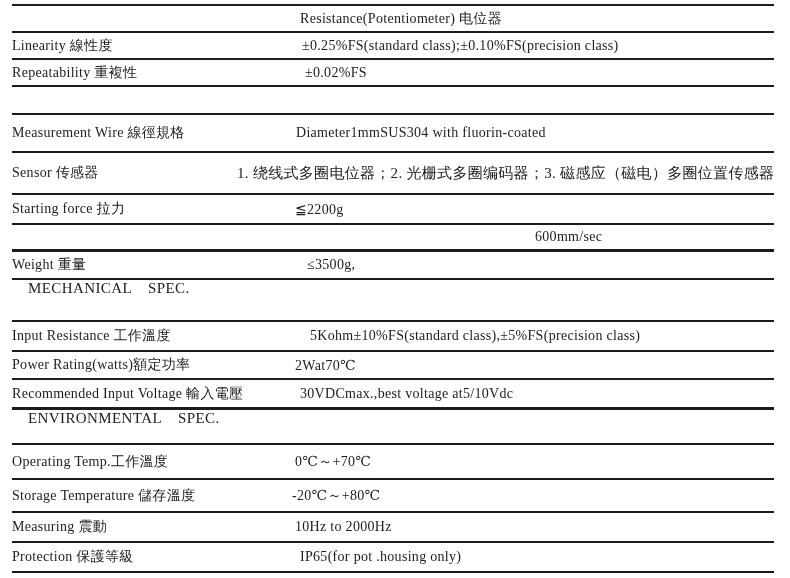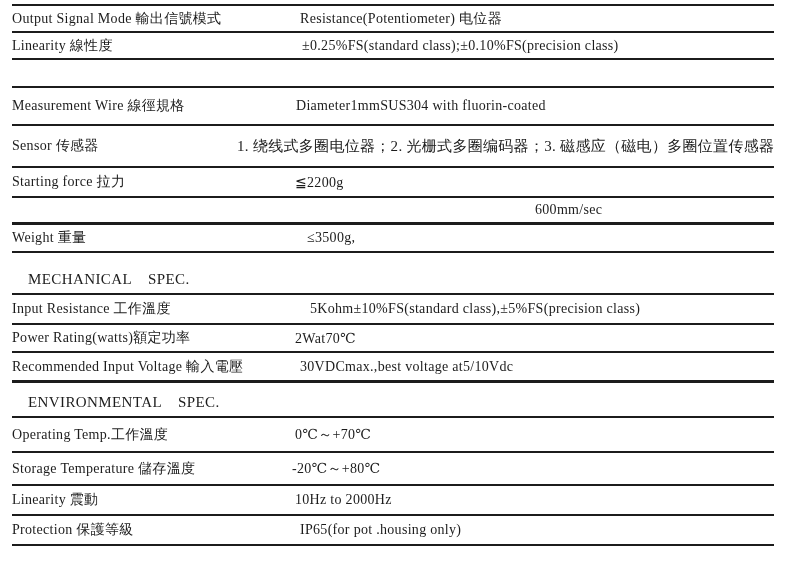--- a/index.html
+++ b/index.html
@@ -50,45 +50,47 @@
   }
   .spacer {
     box-sizing: border-box;
     height: 28px;
     border-bottom: 2px solid #1c1c1c;
   }
   .sect {
     box-sizing: border-box;
     border-bottom: 2px solid #1c1c1c;
     display: flex;
-    align-items: flex-end;
   }
   .sect .sect-title {
     padding-left: 16px;
     padding-bottom: 5px;
     white-space: pre;
     font-size: 15px;
     letter-spacing: 0.4px;
   }
 </style>
 </head>
 <body>
 
 <div class="sheet">
 
   <div class="row" style="height:27px">
-    <span class="lbl">Output Signal Mode 輸出信號模式</span>
     <span class="val" style="left:288px">Resistance(Potentiometer) 电位器</span>
   </div>
 
   <div class="row" style="height:27px">
     <span class="lbl">Linearity 線性度</span>
     <span class="val" style="left:290px">±0.25%FS(standard class);±0.10%FS(precision class)</span>
   </div>
 
+  <div class="row" style="height:27px">
+    <span class="lbl">Repeatability 重複性</span>
+    <span class="val" style="left:293px">±0.02%FS</span>
+  </div>
 
   <div class="spacer"></div>
 
   <div class="row" style="height:38px">
     <span class="lbl">Measurement Wire 線徑規格</span>
     <span class="val" style="left:284px">Diameter1mmSUS304 with fluorin-coated</span>
   </div>
 
   <div class="row" style="height:42px">
     <span class="lbl">Sensor 传感器</span>
@@ -136,21 +138,21 @@
     <span class="lbl">Operating Temp.工作溫度</span>
     <span class="val" style="left:283px">0℃～+70℃</span>
   </div>
 
   <div class="row" style="height:33px">
     <span class="lbl">Storage Temperature 儲存溫度</span>
     <span class="val" style="left:280px">-20℃～+80℃</span>
   </div>
 
   <div class="row" style="height:30px">
-    <span class="lbl">Linearity 震動</span>
+    <span class="lbl">Measuring 震動</span>
     <span class="val" style="left:283px">10Hz to 2000Hz</span>
   </div>
 
   <div class="row" style="height:30px">
     <span class="lbl">Protection 保護等級</span>
     <span class="val" style="left:288px">IP65(for pot .housing only)</span>
   </div>
 
 </div>
 

